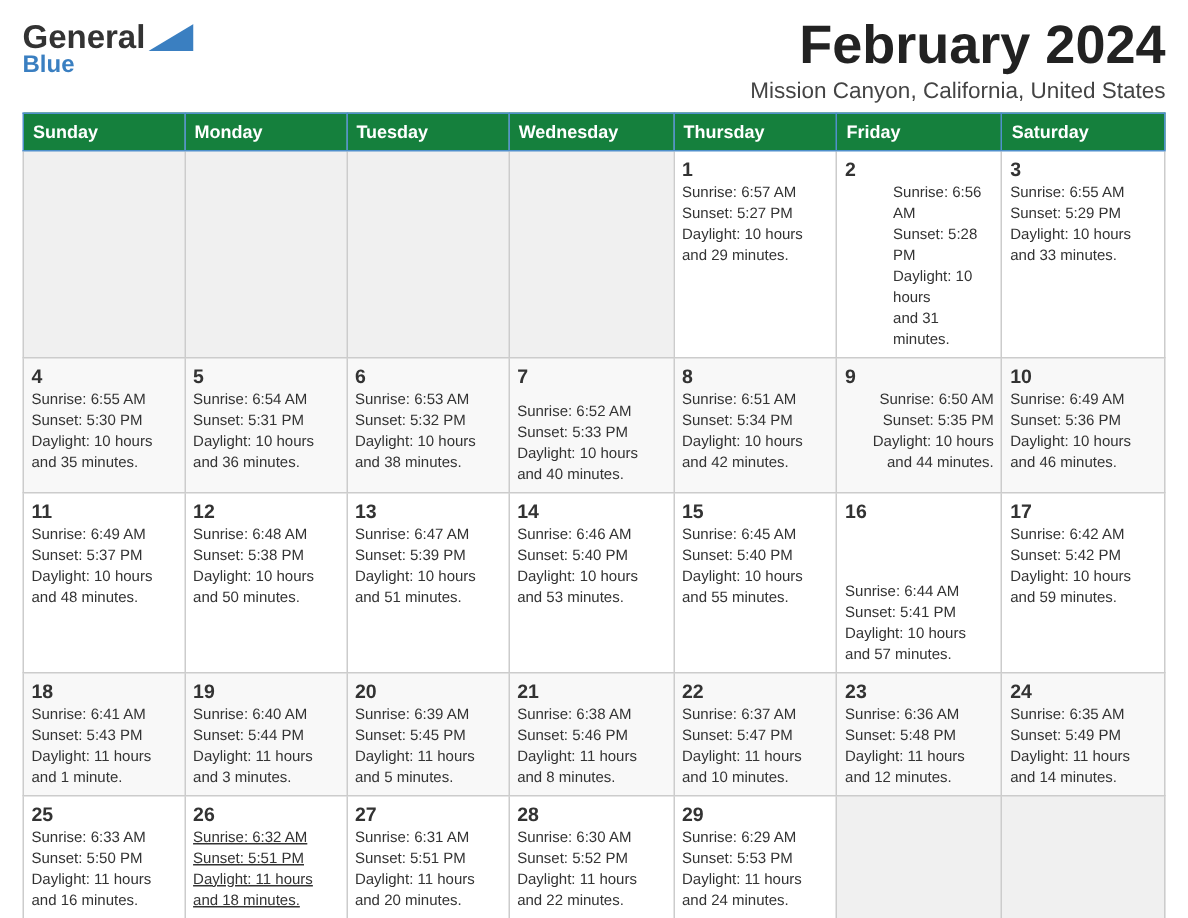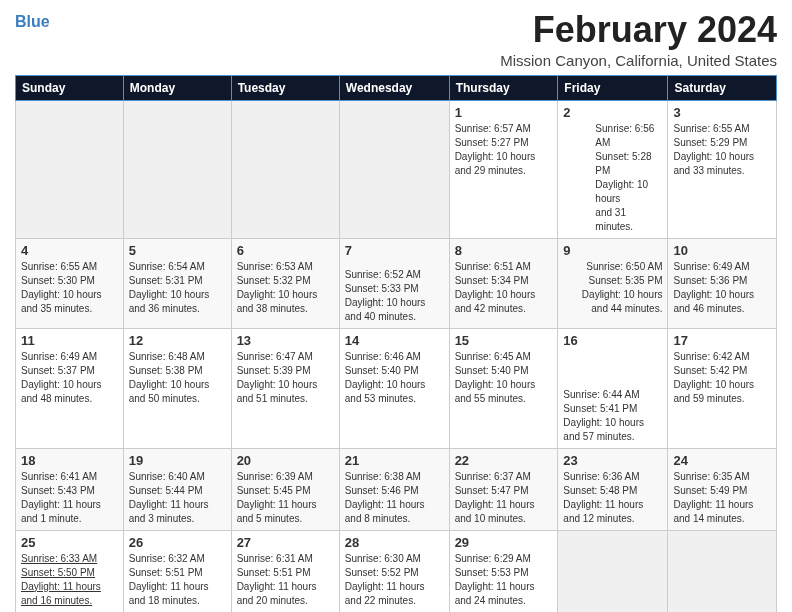--- a/index.html
+++ b/index.html
@@ -58,21 +58,21 @@
       font-size: 15px;
       color: #444;
       margin-top: 2px;
     }
     table {
       width: 100%;
       border-collapse: collapse;
       font-size: 11px;
     }
     thead tr th {
-      background: #0f172a;
+      background: #15803d;
       color: #fff;
       text-align: left;
       padding: 5px 6px;
       font-size: 12px;
       font-weight: bold;
       border: 1px solid #5090cc;
     }
     tbody tr td {
       border: 1px solid #ccc;
       vertical-align: top;
@@ -100,20 +100,26 @@
     }
     tbody tr td.empty-cell {
       background: #f0f0f0;
     }
   </style>
 </head>
 <body>
 
 <div class="header-area">
   <div class="logo">
+    <div class="logo-row">
+      <span class="logo-general">General</span>
+      <svg class="logo-icon" viewBox="0 0 30 18">
+        <polygon points="0,18 30,0 30,18" fill="#3a7fc1"></polygon>
+      </svg>
+    </div>
     <span class="logo-blue">Blue</span>
   </div>
   <div class="title-block">
     <div class="month-year">February 2024</div>
     <div class="location">Mission Canyon, California, United States</div>
   </div>
 </div>
 
 <table>
   <thead>
@@ -304,28 +310,28 @@
           <div class="cell-date">24</div>
           <div class="cell-info" style="white-space: pre-line;">Sunrise: 6:35 AM
 Sunset: 5:49 PM
 Daylight: 11 hours
 and 14 minutes.</div>
         </td>
       </tr>
       <tr>
         <td>
           <div class="cell-date">25</div>
-          <div class="cell-info" style="white-space: pre-line; text-decoration: underline;">Sunrise: 6:33 AM
+          <div class="cell-info" style="white-space: pre-line;">Sunrise: 6:33 AM
 Sunset: 5:50 PM
 Daylight: 11 hours
 and 16 minutes.</div>
         </td>
         <td>
           <div class="cell-date">26</div>
-          <div class="cell-info" style="white-space: pre-line;">Sunrise: 6:32 AM
+          <div class="cell-info" style="white-space: pre-line; text-decoration: underline;">Sunrise: 6:32 AM
 Sunset: 5:51 PM
 Daylight: 11 hours
 and 18 minutes.</div>
         </td>
         <td>
           <div class="cell-date">27</div>
           <div class="cell-info" style="white-space: pre-line;">Sunrise: 6:31 AM
 Sunset: 5:51 PM
 Daylight: 11 hours
 and 20 minutes.</div>

